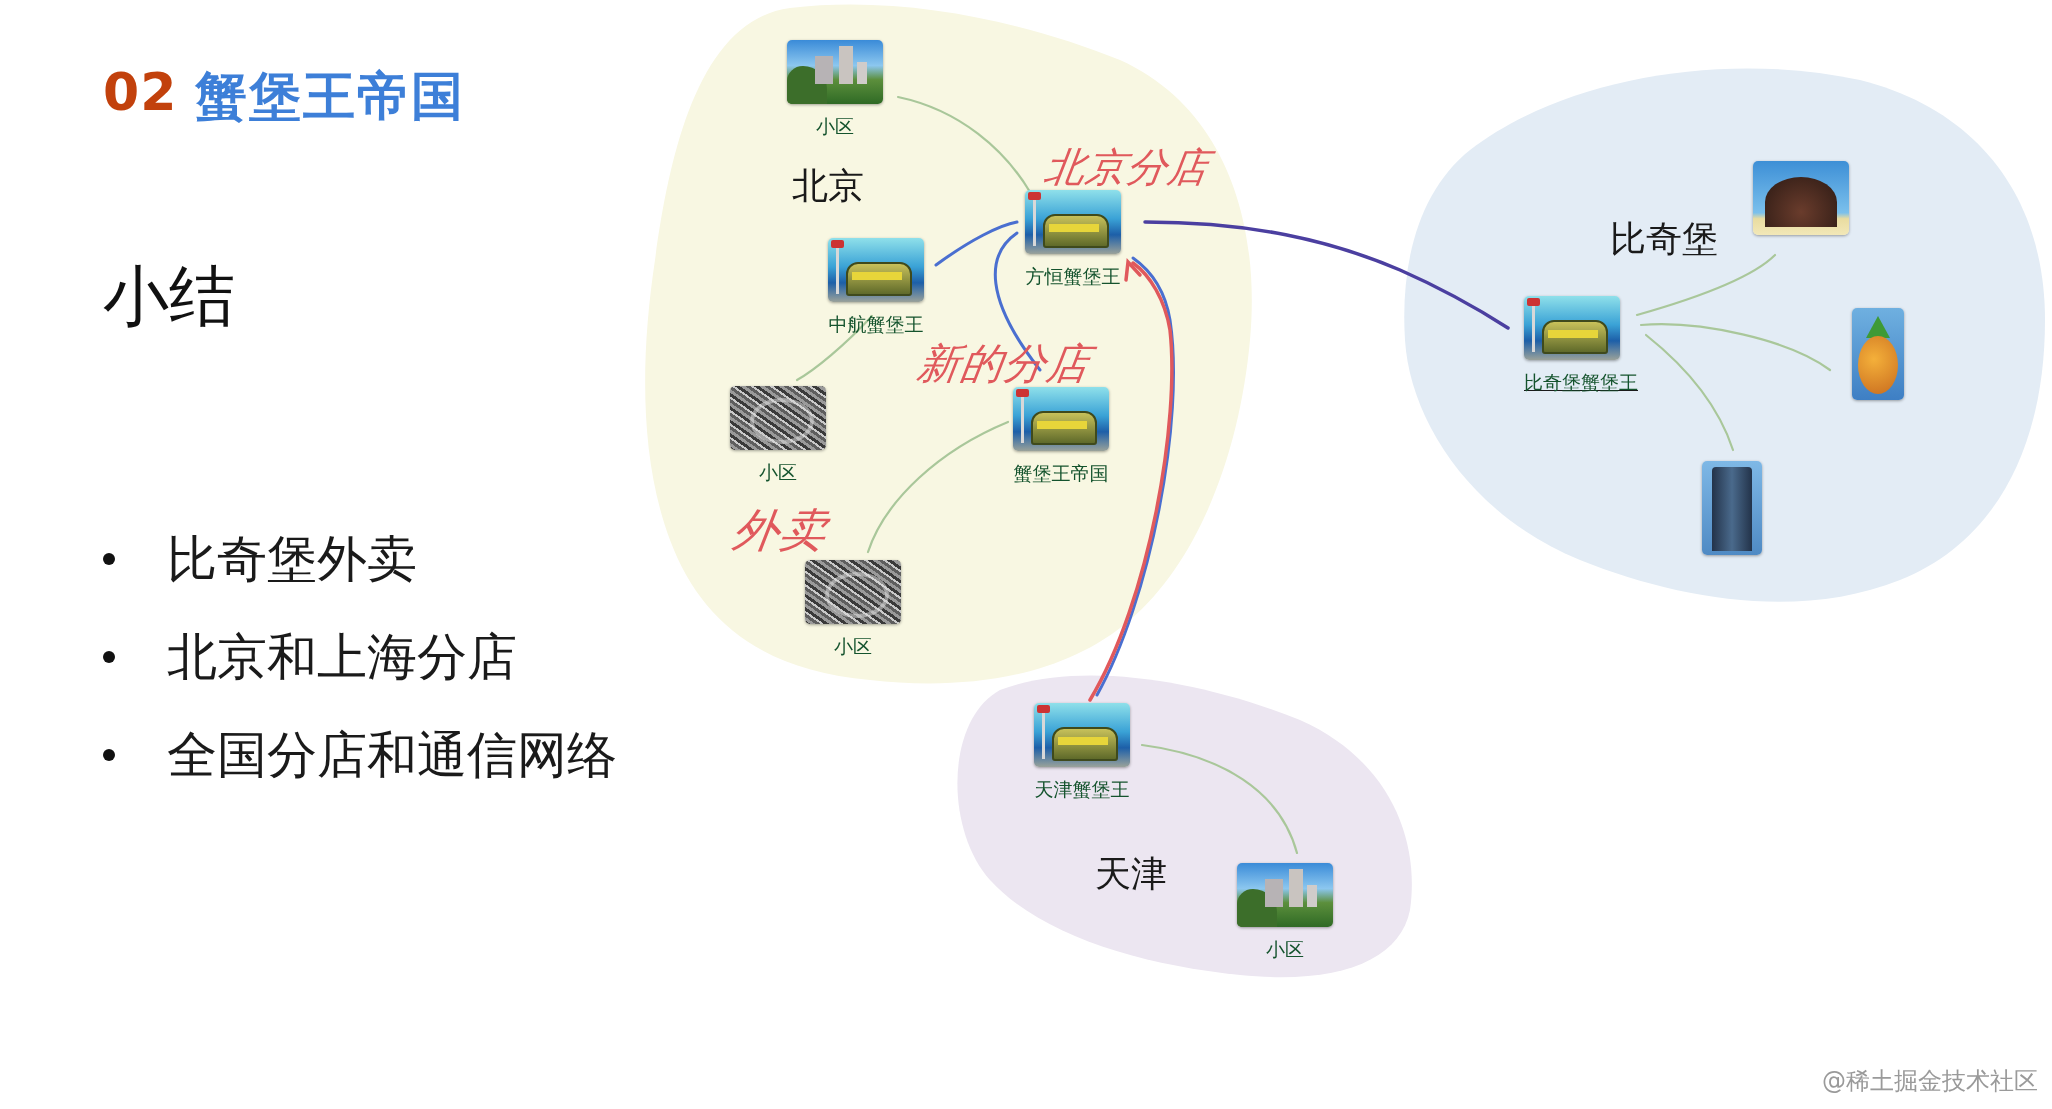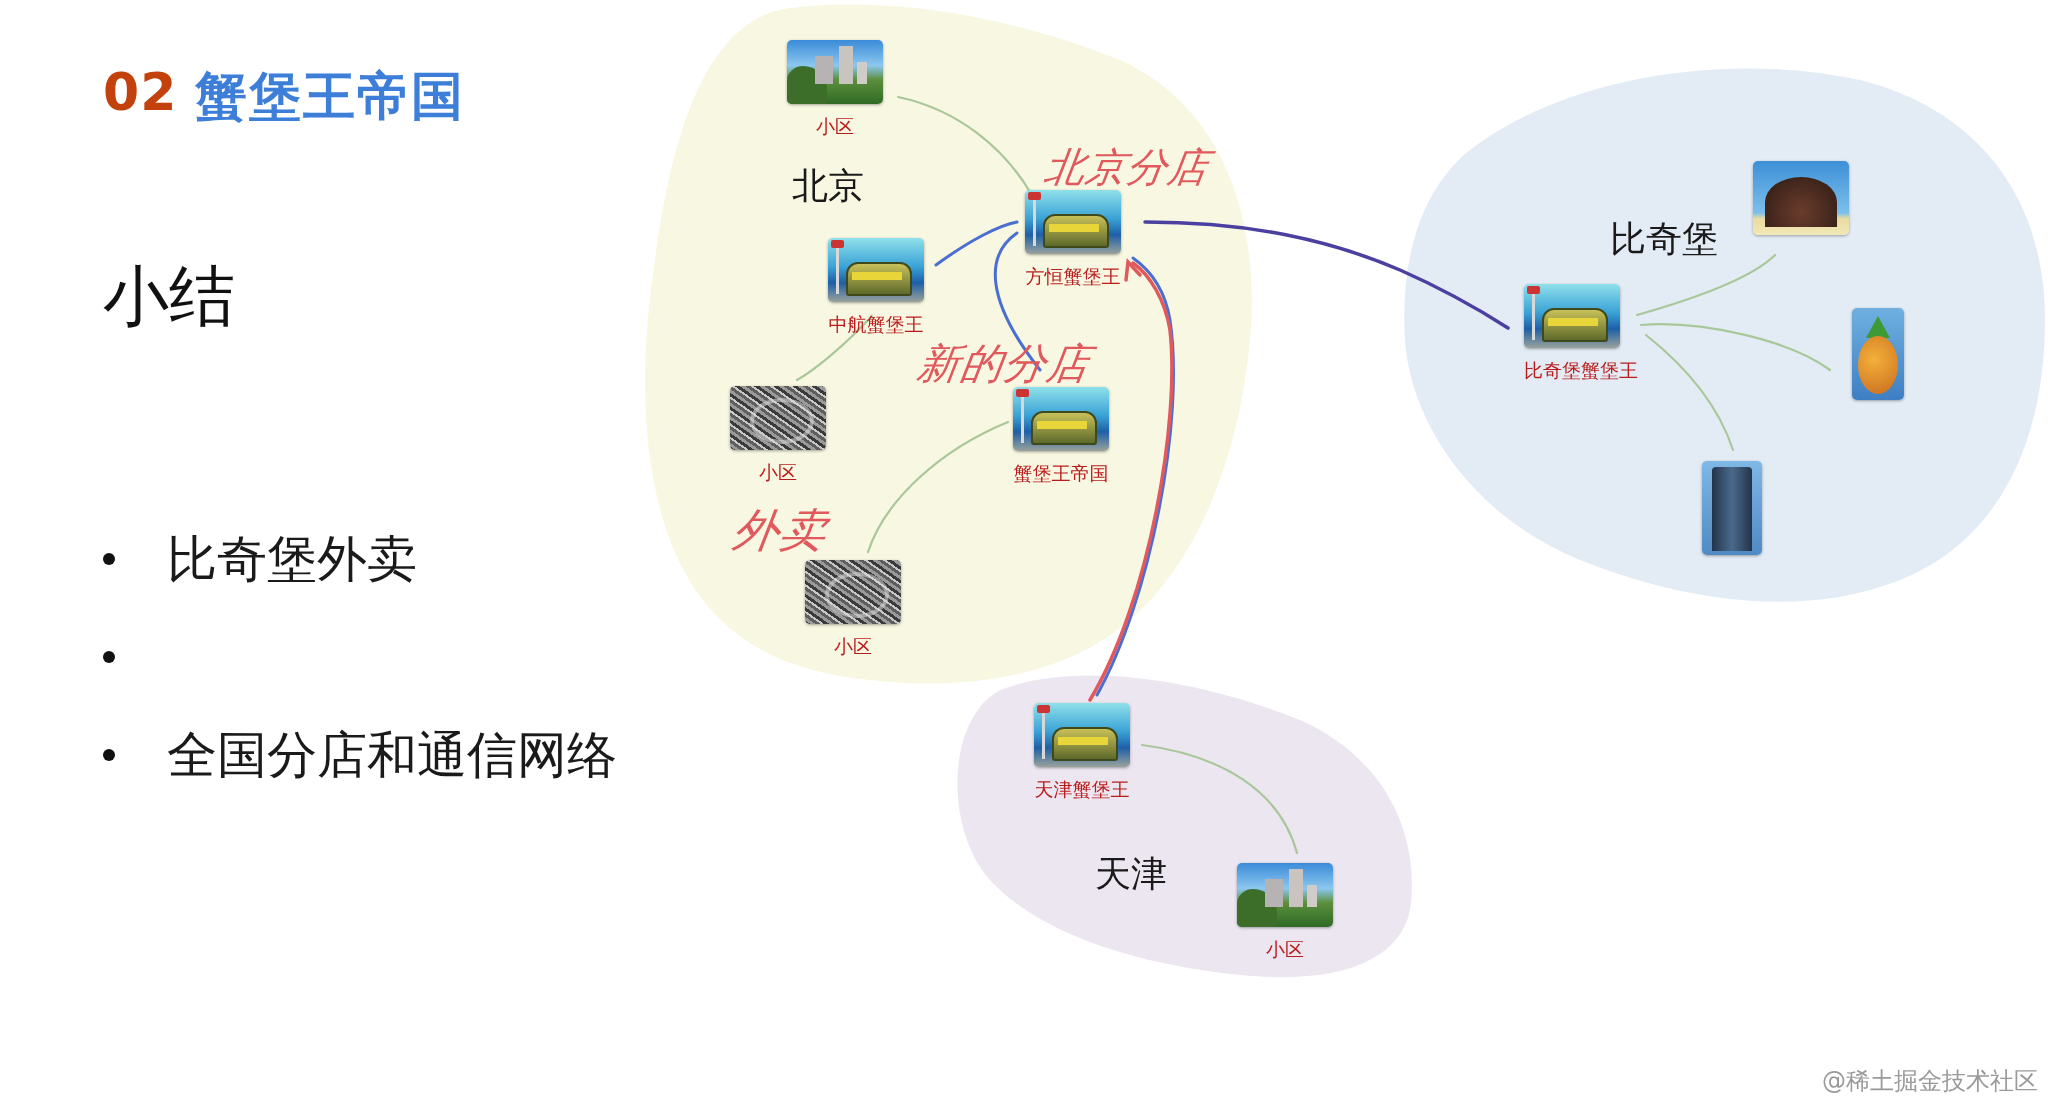--- a/index.html
+++ b/index.html
@@ -16,21 +16,21 @@
   .bullets { left:103px; top:510px; margin:0; padding:0; list-style:none; }
   .bullets li { display:flex; align-items:center; height:98px; font-size:50px; color:#1a1a1a; }
   .bullets .dot { width:12px; height:12px; border-radius:50%; background:#111; margin-right:52px; }
   .bullets .txt { white-space:nowrap; }
   #bullet-clip { left:103px; top:510px; width:520px; height:300px; overflow:hidden; }
 
   svg.diagram { position:absolute; left:0; top:0; }
 
   .node { position:absolute; text-align:center; }
   .thumb { border-radius:5px; box-shadow:0 1px 3px rgba(0,0,0,0.35); overflow:hidden; position:relative; }
-  .node-label { font-size:19px; color:#b91c1c; margin-top:10px; white-space:nowrap; }
+  .node-label { font-size:19px; color:#14532d; margin-top:10px; white-space:nowrap; }
 
   
   .krusty { width:96px; height:64px; background:linear-gradient(#8fe0ea 0%, #3aa2d6 45%, #1d5fa8 70%, #9aa29a 100%); }
   .krusty .bldg { position:absolute; left:18px; top:24px; width:62px; height:30px; background:linear-gradient(#c8c15a,#5f6a2a); border-radius:12px 12px 3px 3px; border:2px solid #3f4a1c; }
   .krusty .win { position:absolute; left:24px; top:34px; width:50px; height:8px; background:#e7d53a; }
   .krusty .pole { position:absolute; left:8px; top:6px; width:3px; height:50px; background:#d8d8d8; }
   .krusty .sign { position:absolute; left:3px; top:2px; width:13px; height:8px; background:#c33; border-radius:2px; }
 
   .apt { width:96px; height:64px; background:linear-gradient(180deg,#3a8bd8 0%,#8cc7ef 40%,#5c8f3c 62%,#2f6a25 100%); }
   .apt .t1 { position:absolute; left:52px; top:6px; width:14px; height:38px; background:#c9c4c0; }
@@ -64,20 +64,21 @@
 <div id="section-heading" class="abs">小结</div>
 
 <div id="bullet-clip" class="abs">
   <ul class="bullets" style="position:static;">
     <li>
         <span class="dot"></span>
         <span class="txt">比奇堡外卖</span>
       </li>
     <li>
         <span class="dot"></span>
+        <span class="txt">北京和上海分店</span>
       </li>
     <li>
         <span class="dot"></span>
         <span class="txt">全国分店和通信网络</span>
       </li>
   </ul>
 </div>
 
 <svg class="diagram" width="2052" height="1109" viewBox="0 0 2052 1109">
 
@@ -158,21 +159,21 @@
       <div class="win"></div>
     </div>
   <div class="node-label">蟹堡王帝国</div>
 </div>
 
 <div class="node" style="left:805px; top:560px;">
   <div class="thumb aerial"></div>
   <div class="node-label">小区</div>
 </div>
 
-<div class="node" style="left:1524px; top:284px;">
+<div class="node" style="left:1524px; top:296px;text-decoration:underline;">
   <div class="thumb krusty">
       <div class="pole"></div>
       <div class="sign"></div>
       <div class="bldg"></div>
       <div class="win"></div>
     </div>
   <div class="node-label">比奇堡蟹堡王</div>
 </div>
 <div class="node" style="left:1753px; top:161px;">
   <div class="thumb rock"></div>

